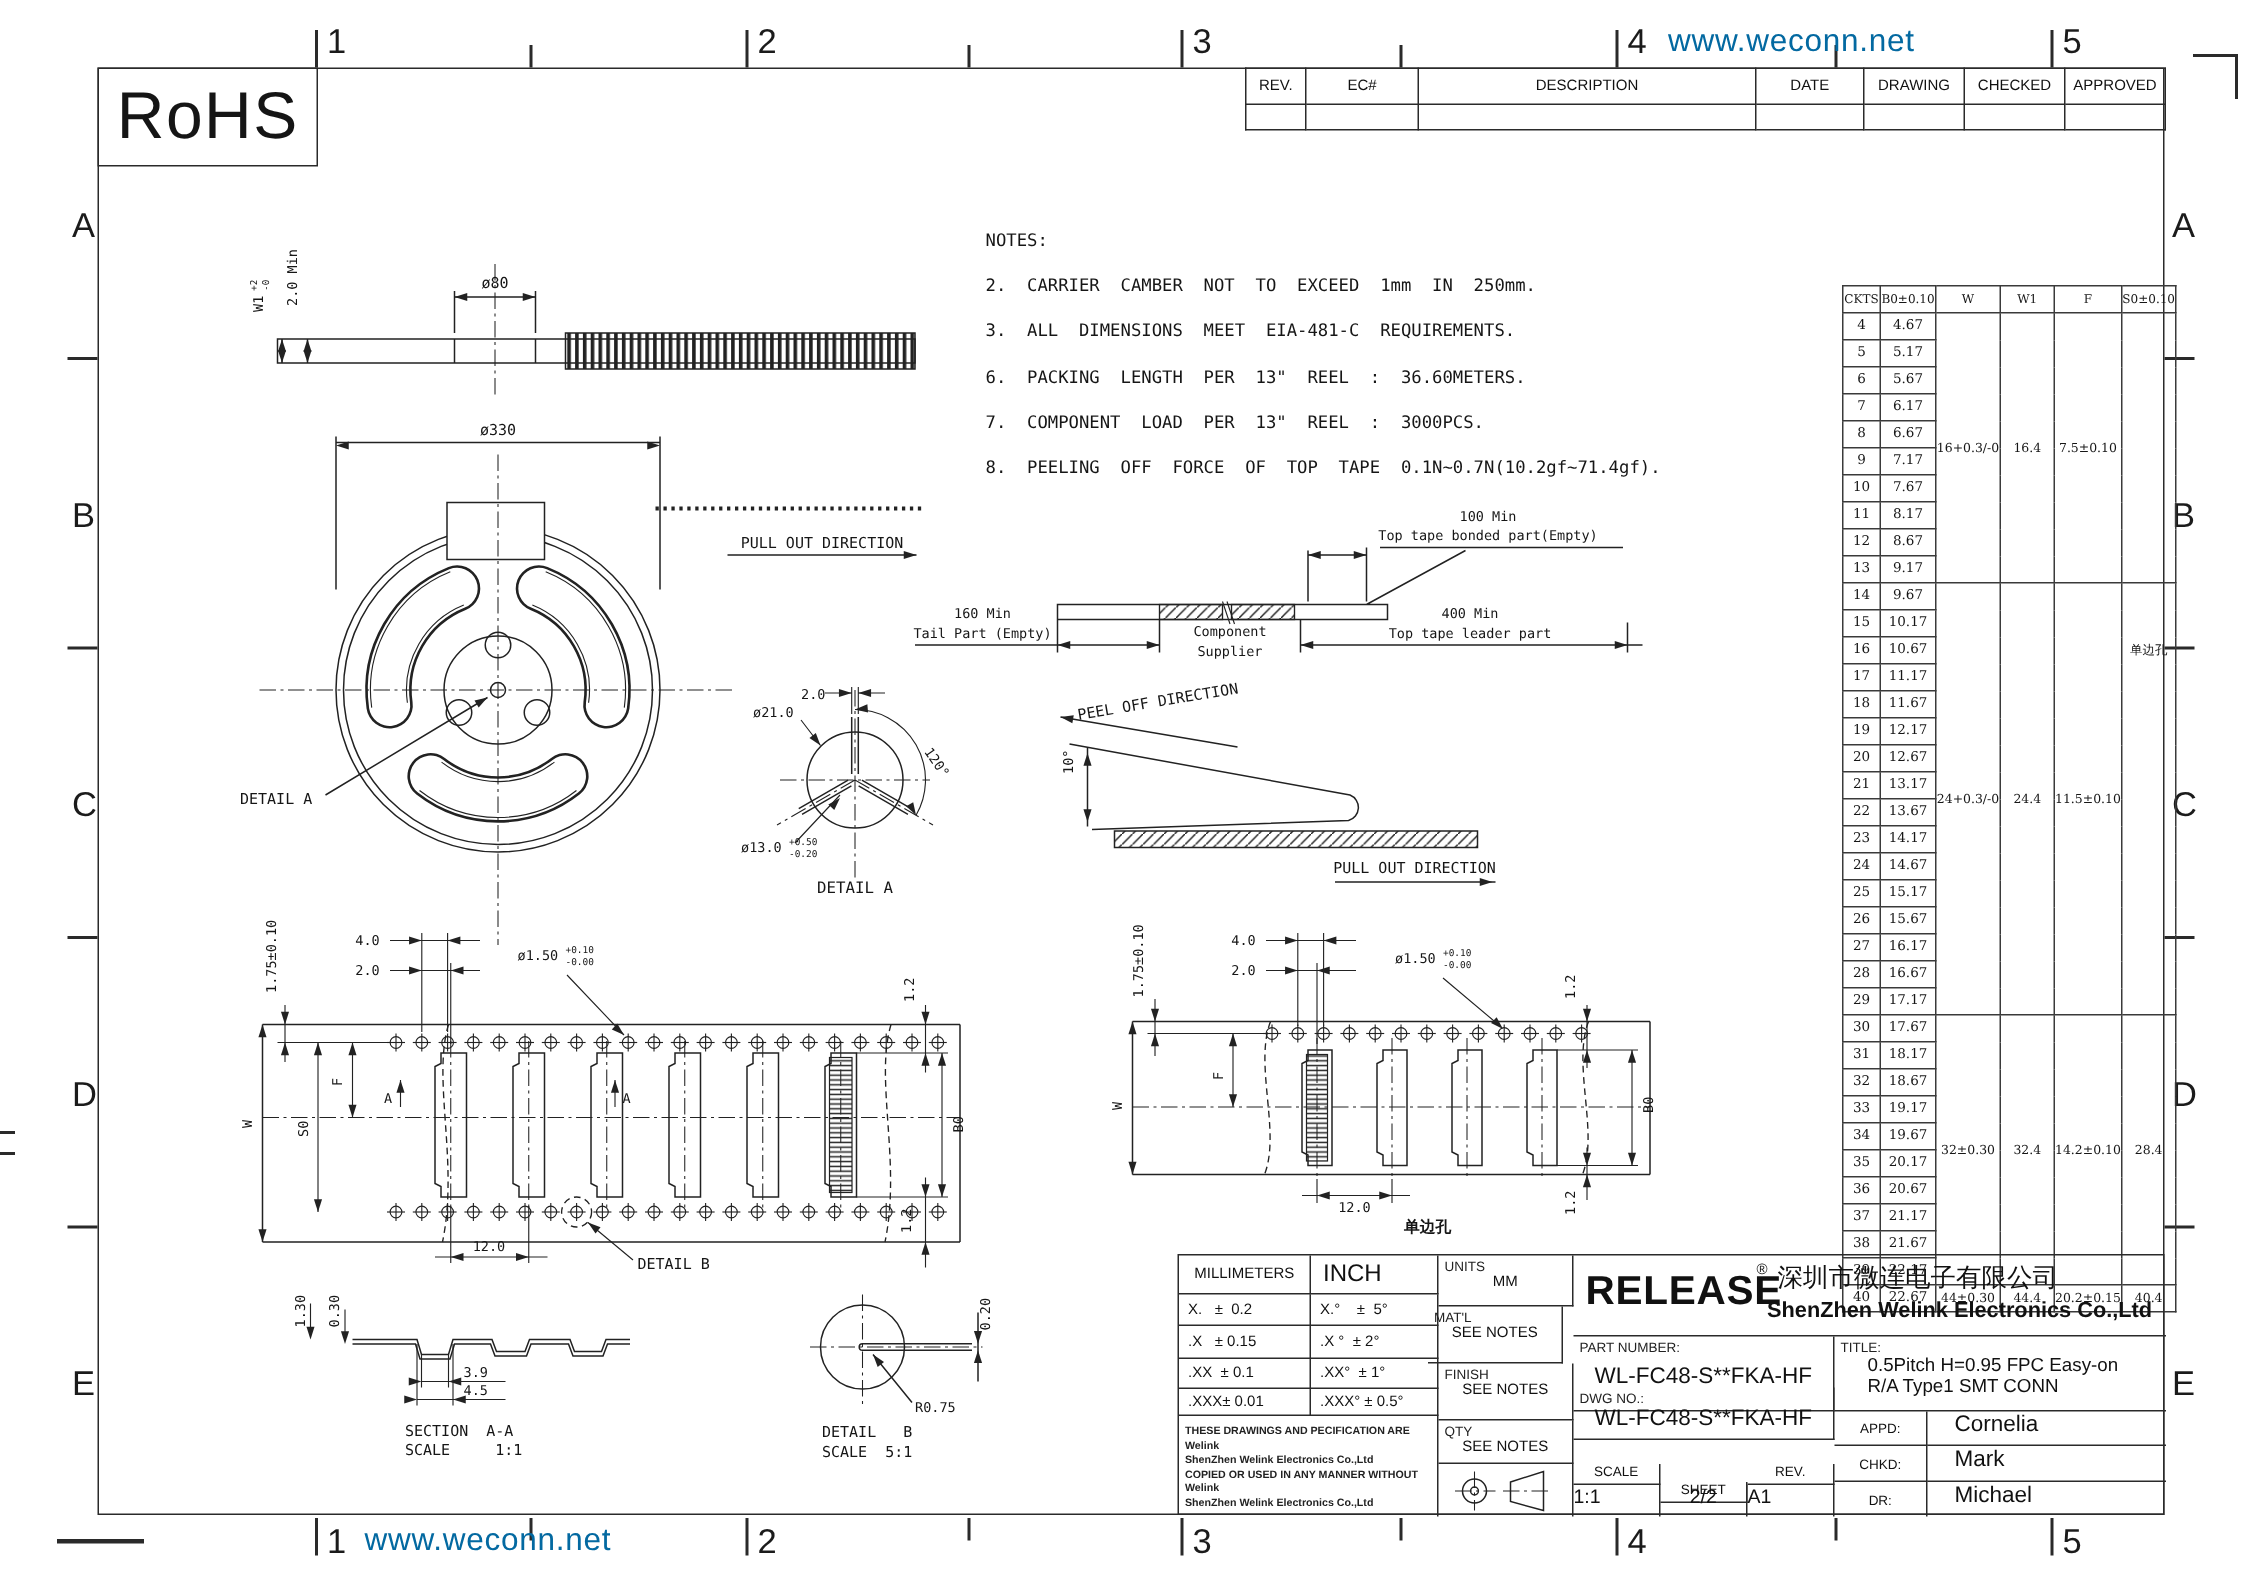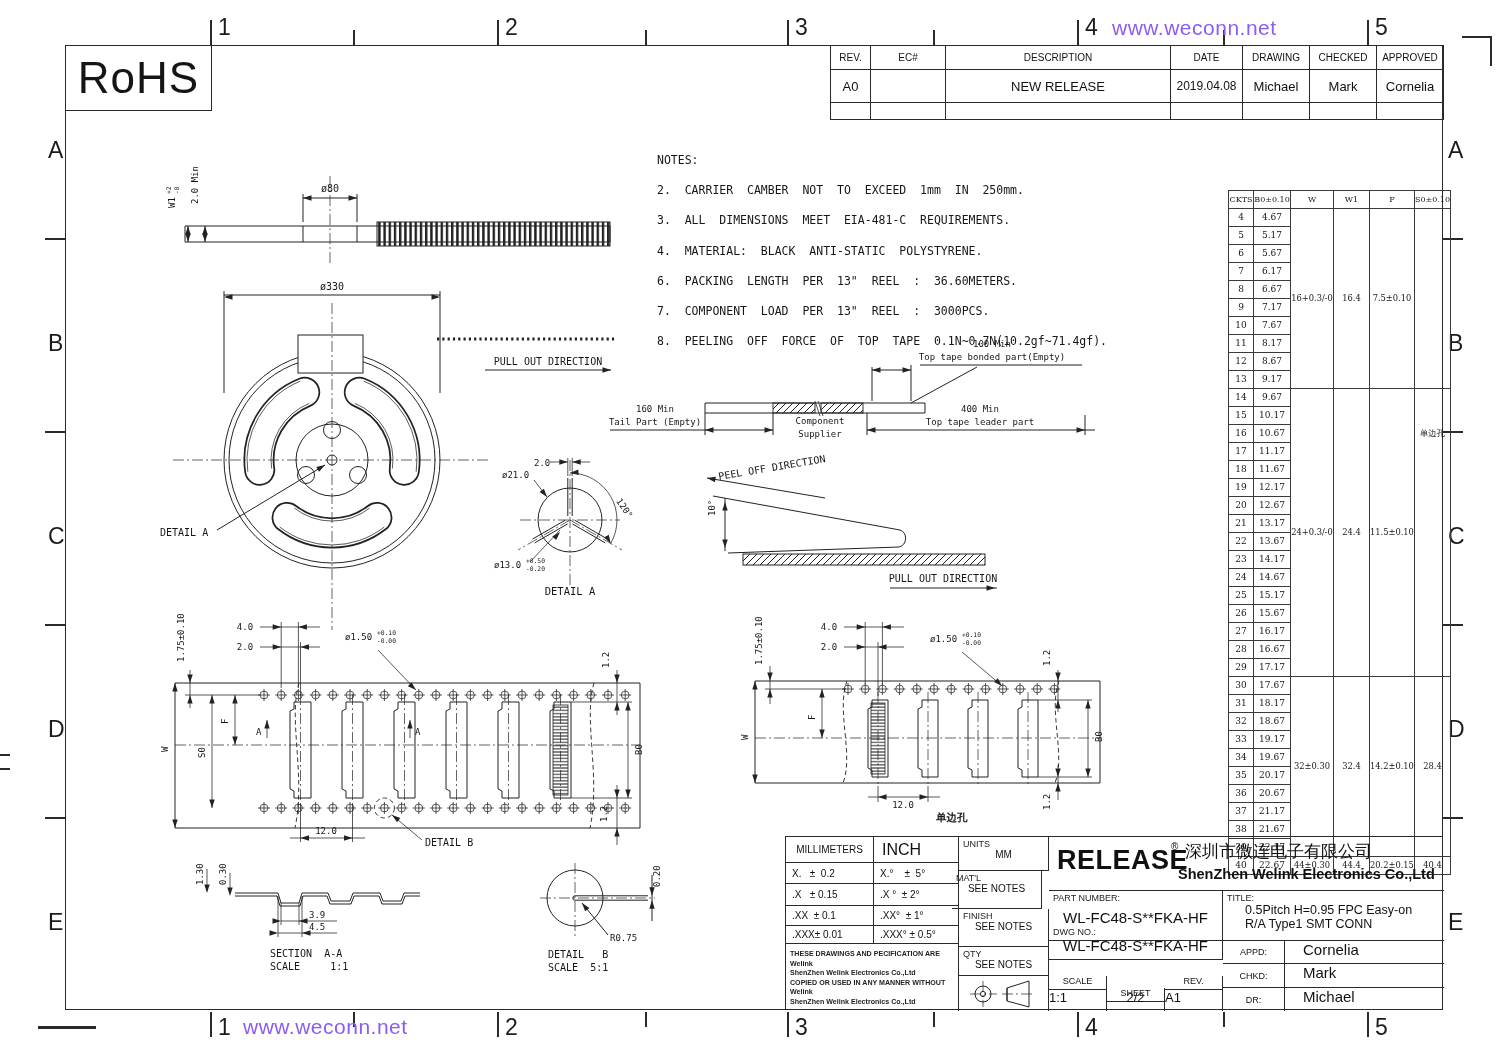--- a/index.html
+++ b/index.html
@@ -1,21 +1,21 @@
 <!DOCTYPE html>
 <html><head>
 <meta charset="utf-8">
 <style>
 *{margin:0;padding:0;box-sizing:border-box}
 html,body{background:#fff}
 body{width:1500px;height:1061px;position:relative;font-family:"Liberation Sans",sans-serif;color:#111;overflow:hidden}
 .frame{position:absolute;left:65px;top:45px;width:1378px;height:965px;border:1.8px solid #2a2a2a}
 .tick{position:absolute;background:#2a2a2a}
 .zlabel{position:absolute;font-size:23px;color:#1b1b1b}
-.site{position:absolute;font-size:21px;letter-spacing:.5px;color:#8b5cf6}
+.site{position:absolute;font-size:21px;letter-spacing:.5px;color:#0369a1}
 .rohs{position:absolute;left:65px;top:45px;width:147px;height:66px;border:1.8px solid #2a2a2a;display:flex;align-items:center;justify-content:center;font-size:44px;letter-spacing:1px;color:#151515}
 table{border-collapse:collapse}
 
 .revtbl{position:absolute;left:830px;top:45px}
 .revtbl td,.revtbl th{border:1px solid #2a2a2a;text-align:center;font-weight:normal}
 .revtbl th{font-size:10px;height:24px}
 .revtbl td{font-size:13px;height:33px}
 .revtbl tr.empty td{height:17px}
 .revtbl td.dt{font-size:12px}
 
@@ -117,46 +117,36 @@
   <tbody>
       <tr>
     <th style="width:40px">REV.</th>
     <th style="width:75px">EC#</th>
     <th style="width:225px">DESCRIPTION</th>
     <th style="width:72px">DATE</th>
     <th style="width:67px">DRAWING</th>
     <th style="width:67px">CHECKED</th>
     <th style="width:67px">APPROVED</th>
   </tr>
-  <tr>
-    <td>A0</td>
-    <td></td>
-    <td>NEW RELEASE</td>
-    <td class="dt">2019.04.08</td>
-    <td>Michael</td>
-    <td>Mark</td>
-    <td>Cornelia</td>
-  </tr>
   <tr class="empty">
         <td></td>
         <td></td>
         <td></td>
         <td></td>
         <td></td>
         <td></td>
         <td></td>
       </tr>
 </tbody>
   </table>
 
 <div class="notes">
 <div>NOTES:</div>
 <div>2.  CARRIER  CAMBER  NOT  TO  EXCEED  1mm  IN  250mm.</div>
 <div>3.  ALL  DIMENSIONS  MEET  EIA-481-C  REQUIREMENTS.</div>
-<div>4.  MATERIAL:  BLACK  ANTI-STATIC  POLYSTYRENE.</div>
 <div>6.  PACKING  LENGTH  PER  13"  REEL  :  36.60METERS.</div>
 <div>7.  COMPONENT  LOAD  PER  13"  REEL  :  3000PCS.</div>
 <div>8.  PEELING  OFF  FORCE  OF  TOP  TAPE  0.1N~0.7N(10.2gf~71.4gf).</div>
 </div>
 
 <table class="spec">
   <thead>
       <tr>
     <th style="width:25px">CKTS</th>
     <th style="width:37px">B0±0.10</th>

